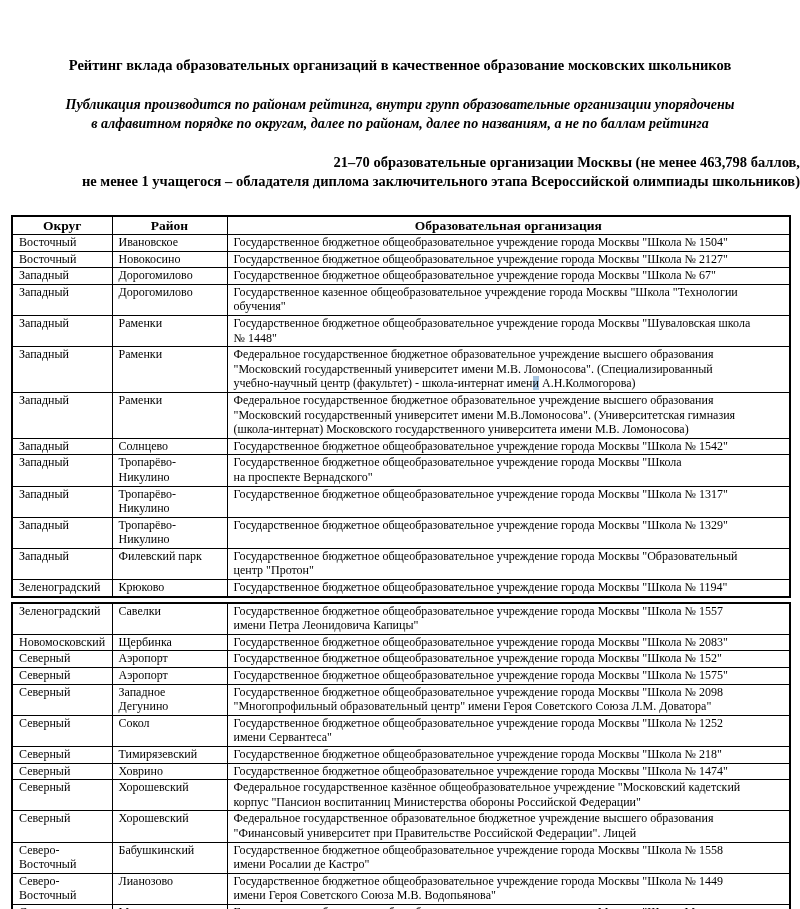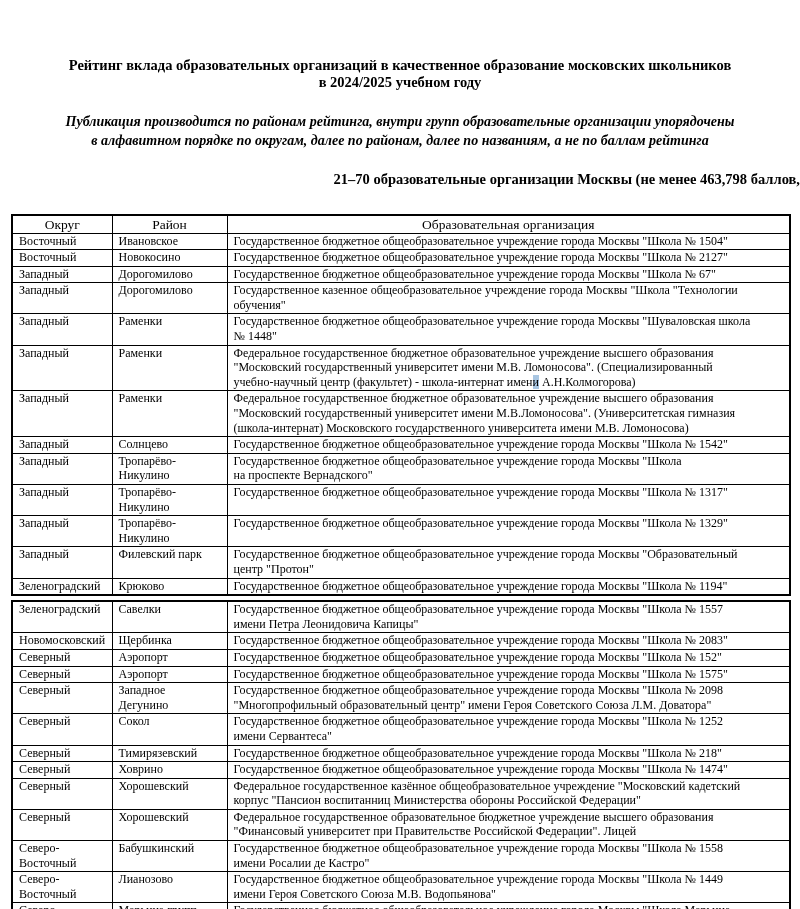--- a/index.html
+++ b/index.html
@@ -50,21 +50,21 @@
     width: 778px;
     border: 2px solid #000;
   }
   table.segment-2 { margin-top: 4px; }
   col.c1 { width: 100px; }
   col.c2 { width: 115px; }
   col.c3 { width: 563px; }
   th {
     border: 1px solid #000;
     font-size: 13.5px;
-    font-weight: normal;
+    font-weight: bold;
     line-height: 15px;
     padding: 1px 0;
     text-align: center;
   }
   td {
     border: 1px solid #000;
     font-size: 12px;
     line-height: 14.6px;
     padding: 0px 5px 1px 6px;
     vertical-align: top;
@@ -75,30 +75,30 @@
     
   }
 </style>
 </head>
 <body>
 
 <div class="page">
 
   <div>
     <div class="title-line">Рейтинг вклада образовательных организаций в качественное образование московских школьников</div>
-    <div class="title-line">в 2024/2025 учебном году</div>
   </div>
 
   <div class="note-block">
     <div class="note-line">Публикация производится по районам рейтинга, внутри групп образовательные организации упорядочены</div>
     <div class="note-line">в алфавитном порядке по округам, далее по районам, далее по названиям, а не по баллам рейтинга</div>
   </div>
 
   <div class="group-block">
     <div class="group-line">21–70 образовательные организации Москвы (не менее 463,798 баллов,</div>
+    <div class="group-line">не менее 1 учащегося – обладателя диплома заключительного этапа Всероссийской олимпиады школьников)</div>
   </div>
 
   <div class="tables">
     <table class="segment-1">
       <colgroup>
           <col class="c1">
           <col class="c2">
           <col class="c3">
         </colgroup>
       <thead>

